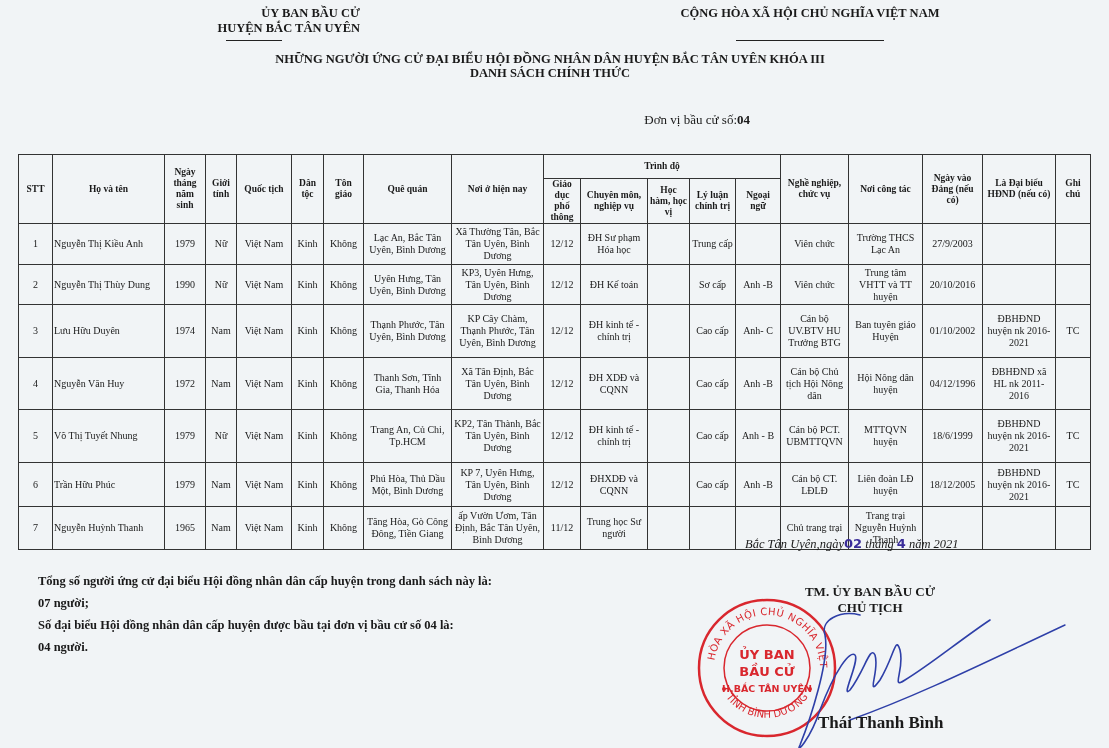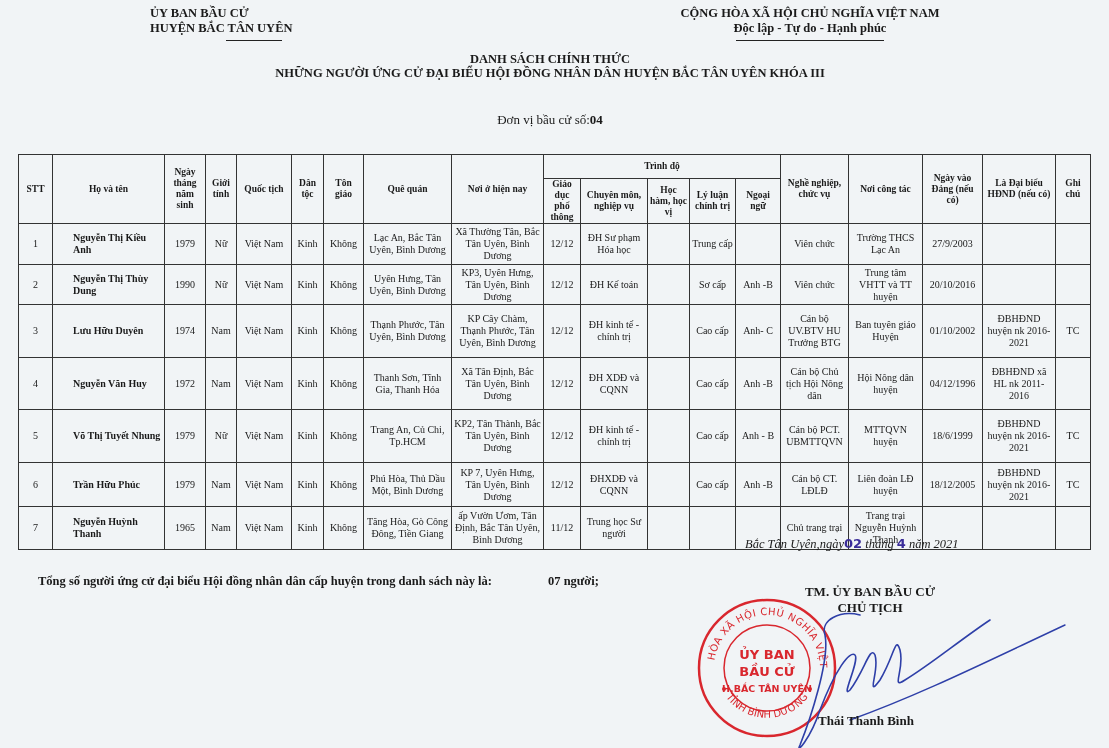--- a/index.html
+++ b/index.html
@@ -3,66 +3,65 @@
 <meta charset="utf-8">
 <style>
   html, body { margin:0; padding:0; }
   body {
     width:1109px; height:748px; overflow:hidden; position:relative;
     background:#f1f4f6;
     font-family:"Liberation Serif", "DejaVu Serif", serif;
     color:#1a1a1a;
   }
   .abs { position:absolute; }
-  .hdr-left { left:150px; top:6px; width:210px; font-size:12.5px; line-height:15px; font-weight:bold; text-align:left; }
+  .hdr-left { left:150px; top:6px; width:210px; font-size:12.5px; line-height:15px; font-weight:bold; text-align:right; }
   .hdr-right { left:640px; top:6px; width:340px; font-size:12.5px; line-height:15px; font-weight:bold; text-align:center; }
   .rule { position:absolute; height:1px; background:#222; }
   .title-block { left:150px; top:52px; width:800px; text-align:center; font-size:12.5px; font-weight:bold; line-height:14px; }
-  .unit-block { left:350px; top:112px; width:400px; text-align:center; font-size:13px; line-height:16px; }
+  .unit-block { left:350px; top:112px; width:400px; text-align:right; font-size:13px; line-height:16px; }
 
   table.list {
     position:absolute; left:18px; top:154px; width:1072px;
     border-collapse:collapse; table-layout:fixed;
     font-size:10px; line-height:12px;
   }
   table.list th, table.list td {
     border:1px solid #333; text-align:center; vertical-align:middle;
     padding:0 2px; overflow:hidden;
   }
   table.list th { font-weight:bold; font-size:9.5px; line-height:11px; }
-  table.list td.name { text-align:left; padding-left:20px;font-weight:bold; }
+  table.list td.name { text-align:left; padding-left:1px; }
 
   .totals { left:38px; top:570px; font-size:12.5px; font-weight:bold; line-height:22px; }
-  .totals .row { display:flex; }
+  .totals .row { display:flex;flex-direction:column; }
   .totals .lbl { width:510px; }
   .sign-date { left:745px; top:536px; font-size:12.5px; font-style:italic; }
   .sign-date .hand { color:#3a2d9a; font-style:normal; font-weight:bold; font-family:"DejaVu Sans", sans-serif; font-size:13px; }
   .sign-org { left:730px; top:584px; width:280px; text-align:center; font-size:13px; font-weight:bold; line-height:16px; }
-  .signer { left:818px; top:713px; font-size:13px; font-weight:bold; }
+  .signer { left:818px; top:713px; font-size:17px; font-weight:bold; }
   .stamp { left:696px; top:597px; width:142px; height:142px; }
   .signature { left:780px; top:610px; width:300px; height:140px; }
 </style>
 </head>
 <body>
 
 <div class="abs hdr-left">
   <div>ỦY BAN BẦU CỬ</div>
   <div>HUYỆN BẮC TÂN UYÊN</div>
 </div>
 <div class="rule" style="left:226px; top:40px; width:56px;"></div>
 
 <div class="abs hdr-right">
   <div>CỘNG HÒA XÃ HỘI CHỦ NGHĨA VIỆT NAM</div>
-  <div>Độc lập - Tự do - Hạnh phúc</div>
 </div>
 <div class="rule" style="left:736px; top:40px; width:148px;"></div>
 
 <div class="abs title-block">
+  <div>NHỮNG NGƯỜI ỨNG CỬ ĐẠI BIỂU HỘI ĐỒNG NHÂN DÂN HUYỆN BẮC TÂN UYÊN KHÓA III</div>
   <div>DANH SÁCH CHÍNH THỨC</div>
-  <div>NHỮNG NGƯỜI ỨNG CỬ ĐẠI BIỂU HỘI ĐỒNG NHÂN DÂN HUYỆN BẮC TÂN UYÊN KHÓA III</div>
 </div>
 
 <div class="abs unit-block">
   <div><span>Đơn vị bầu cử số:</span><b>04</b></div>
 </div>
 
 <table class="list">
   <colgroup>
     <col style="width:34px">
       <col style="width:112px">
@@ -259,20 +258,24 @@
         <td></td>
       </tr>
     </tbody>
 </table>
 
 <div class="abs totals">
   <div class="row">
     <span class="lbl">Tổng số người ứng cử đại biểu Hội đồng nhân dân cấp huyện trong danh sách này là:</span>
     <span>07 người;</span>
   </div>
+  <div class="row">
+    <span class="lbl">Số đại biểu Hội đồng nhân dân cấp huyện được bầu tại đơn vị bầu cử số 04 là:</span>
+    <span>04 người.</span>
+  </div>
 </div>
 
 <div class="abs sign-date">
   <span>Bắc Tân Uyên,ngày</span><span class="hand">02</span>
   <span>tháng</span>
   <span class="hand">4</span>
   <span>năm 2021</span>
 </div>
 <div class="abs sign-org">
   <div>TM. ỦY BAN BẦU CỬ</div>

